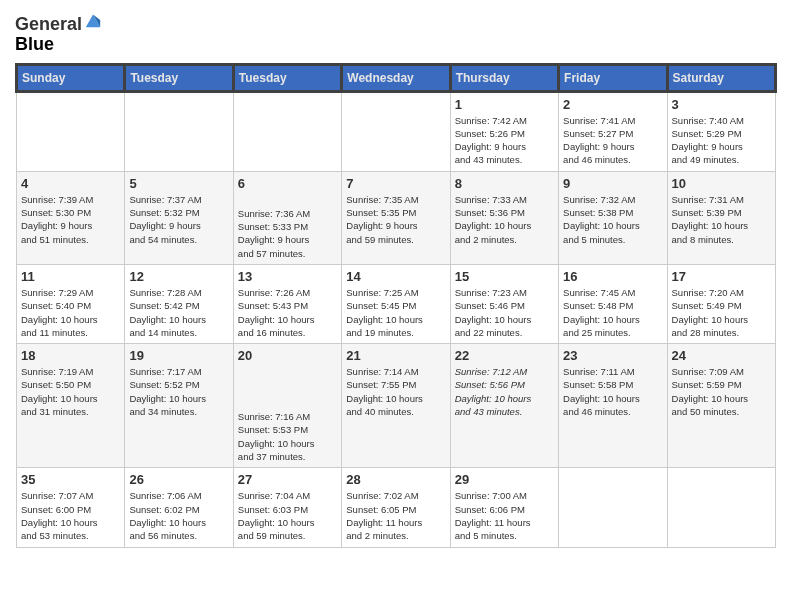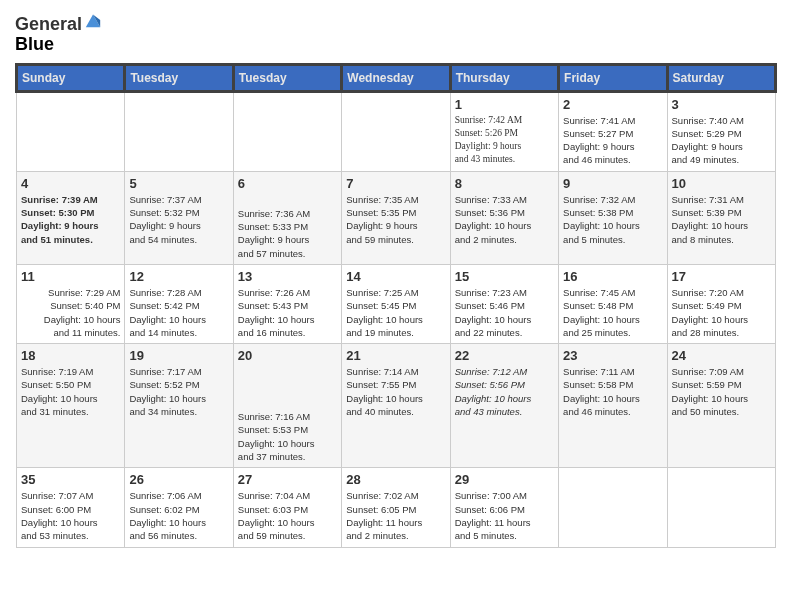--- a/index.html
+++ b/index.html
@@ -128,21 +128,21 @@
         </tr>
     </thead>
     <tbody id="calendar-body">
     <tr>
           <td class="empty-cell"></td>
           <td class="empty-cell"></td>
           <td class="empty-cell"></td>
           <td class="empty-cell"></td>
           <td>
             <span class="day-num">1</span>
-            <div class="day-info" style="white-space: pre-line; font-family: Liberation Serif, serif;">Sunrise: 7:42 AM
+            <div class="day-info" style="white-space: pre-line;">Sunrise: 7:42 AM
 Sunset: 5:26 PM
 Daylight: 9 hours
 and 43 minutes.</div>
           </td>
           <td>
             <span class="day-num">2</span>
             <div class="day-info" style="white-space: pre-line;">Sunrise: 7:41 AM
 Sunset: 5:27 PM
 Daylight: 9 hours
 and 46 minutes.</div>
@@ -151,21 +151,21 @@
             <span class="day-num">3</span>
             <div class="day-info" style="white-space: pre-line;">Sunrise: 7:40 AM
 Sunset: 5:29 PM
 Daylight: 9 hours
 and 49 minutes.</div>
           </td>
         </tr>
         <tr>
           <td>
             <span class="day-num">4</span>
-            <div class="day-info" style="white-space: pre-line; font-weight: bold;">Sunrise: 7:39 AM
+            <div class="day-info" style="white-space: pre-line;">Sunrise: 7:39 AM
 Sunset: 5:30 PM
 Daylight: 9 hours
 and 51 minutes.</div>
           </td>
           <td>
             <span class="day-num">5</span>
             <div class="day-info" style="white-space: pre-line;">Sunrise: 7:37 AM
 Sunset: 5:32 PM
 Daylight: 9 hours
 and 54 minutes.</div>
@@ -202,21 +202,21 @@
             <span class="day-num">10</span>
             <div class="day-info" style="white-space: pre-line;">Sunrise: 7:31 AM
 Sunset: 5:39 PM
 Daylight: 10 hours
 and 8 minutes.</div>
           </td>
         </tr>
         <tr>
           <td>
             <span class="day-num">11</span>
-            <div class="day-info" style="white-space: pre-line; text-align: right;">Sunrise: 7:29 AM
+            <div class="day-info" style="white-space: pre-line;">Sunrise: 7:29 AM
 Sunset: 5:40 PM
 Daylight: 10 hours
 and 11 minutes.</div>
           </td>
           <td>
             <span class="day-num">12</span>
             <div class="day-info" style="white-space: pre-line;">Sunrise: 7:28 AM
 Sunset: 5:42 PM
 Daylight: 10 hours
 and 14 minutes.</div>

